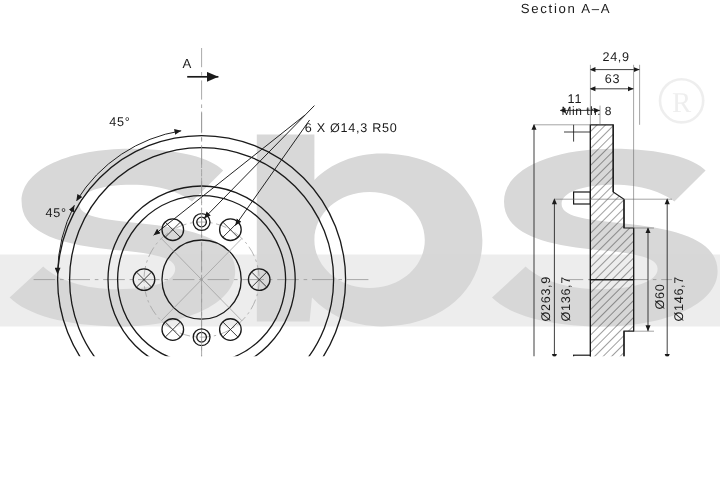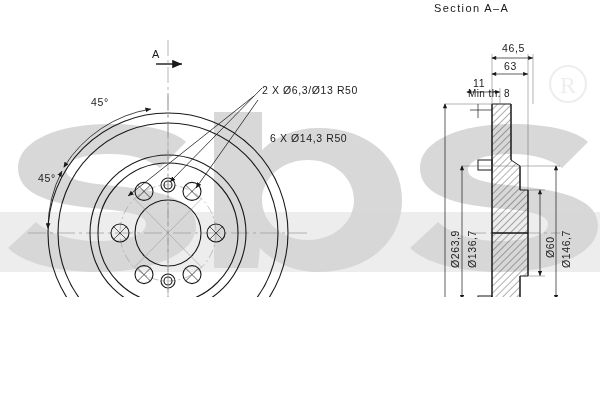--- a/index.html
+++ b/index.html
@@ -259,25 +259,24 @@
   <div class="section-title" style="left:434px; top:2px;">Section A–A</div>
 
   <div class="marker-a" style="left:152px; top:48px;">A</div>
 
   <div class="marker-a" style="left:152px; top:364px;">A</div>
 
   <div class="lbl" style="left:91px; top:96px;">45°</div>
 
   <div class="lbl" style="left:38px; top:172px;">45°</div>
 
-  <div class="lbl" style="left:262px; top:84px;">2 X Ø6,3/Ø13   R50</div>
-
-  <div class="lbl" style="left:270px; top:101px;margin-top:31px;">6 X Ø14,3   R50</div>
-
-  <div class="lbl" style="left:502px; top:42px;">46,5</div>
+
+  <div class="lbl" style="left:254px; top:101px;">6 X Ø14,3   R50</div>
+
+  <div class="lbl" style="left:502px; top:42px;">24,9</div>
 
   <div class="lbl" style="left:504px; top:60px;">63</div>
 
   <div class="lbl" style="left:473px; top:77px;">11</div>
 
   <div class="lbl lbl-sm" style="left:427px; top:88px;padding-left:41px;">Min th. 8</div>
 
   <div class="vlbl" style="left:449px; top:268px;">Ø263,9</div>
 
   <div class="vlbl" style="left:466px; top:268px;">Ø136,7</div>

